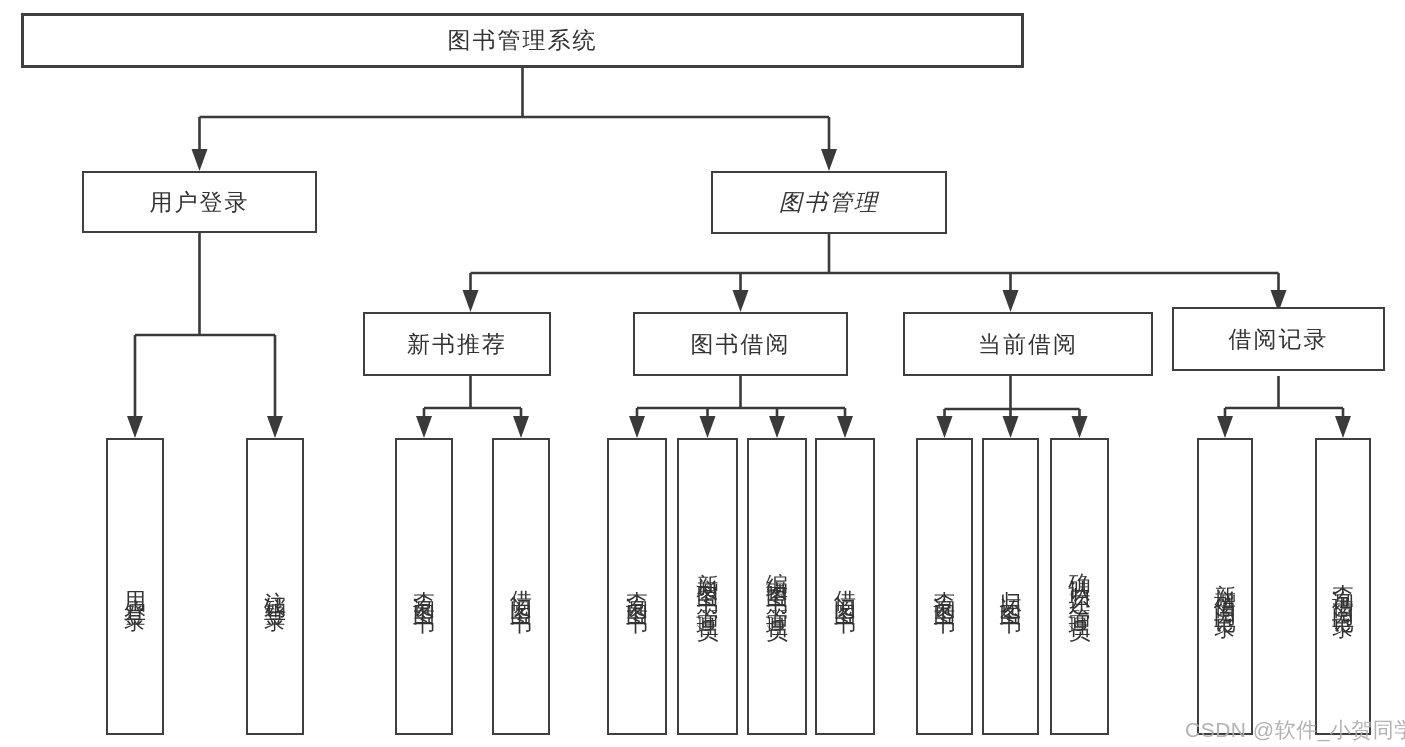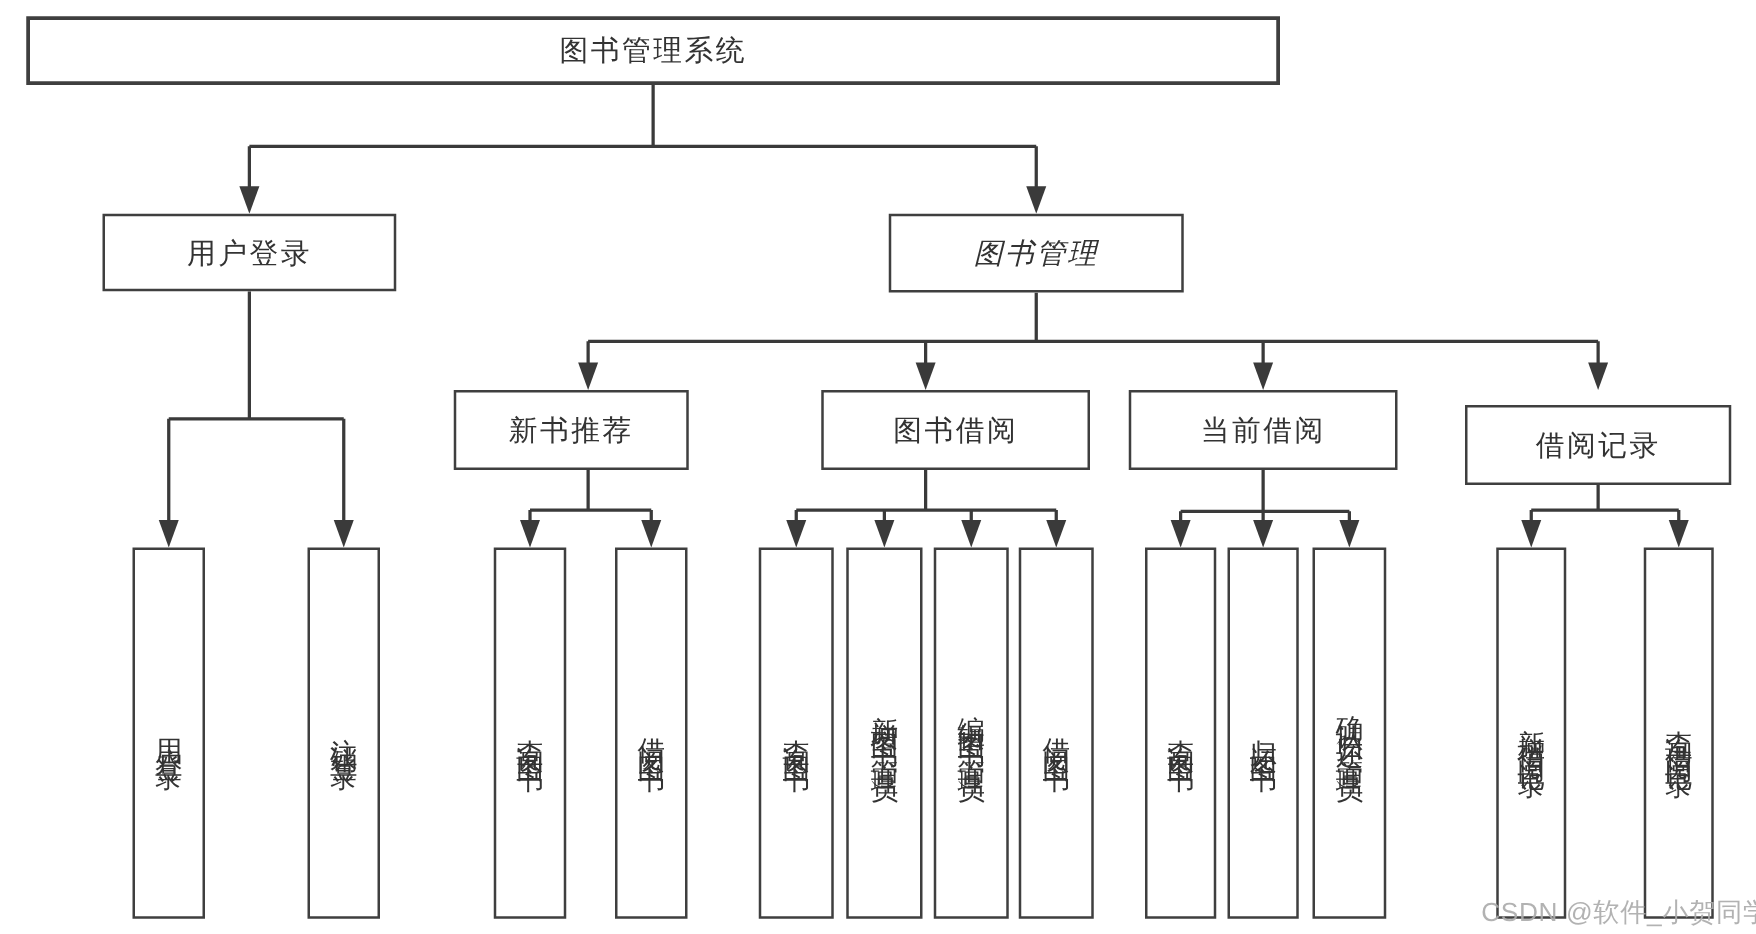--- a/index.html
+++ b/index.html
@@ -96,27 +96,27 @@
       </div>
       <div class="node h" style="left: 82px; top: 171px; width: 235px; height: 62px;">
         <span>用户登录</span>
       </div>
       <div class="node h" style="left: 711px; top: 171px; width: 236px; height: 63px; font-style: italic;">
         <span>图书管理</span>
       </div>
       <div class="node h" style="left: 363px; top: 312px; width: 188px; height: 64px;">
         <span>新书推荐</span>
       </div>
-      <div class="node h" style="left: 633px; top: 312px; width: 215px; height: 64px; margin-left: 24px;">
+      <div class="node h" style="left: 633px; top: 312px; width: 215px; height: 64px;">
         <span>图书借阅</span>
       </div>
-      <div class="node h" style="left: 903px; top: 312px; width: 215px; height: 64px;">
+      <div class="node h" style="left: 903px; top: 312px; width: 250px; height: 64px;">
         <span>当前借阅</span>
       </div>
-      <div class="node h" style="left: 1172px; top: 324px; width: 213px; height: 64px;">
+      <div class="node h" style="left: 1172px; top: 307px; width: 213px; height: 64px;">
         <span>借阅记录</span>
       </div>
       <div class="node v" style="left: 106px; top: 438px; width: 58px; height: 297px;">
         <span>用户登录</span>
       </div>
       <div class="node v" style="left: 246px; top: 438px; width: 58px; height: 297px;">
         <span>注销登录</span>
       </div>
       <div class="node v" style="left: 395px; top: 438px; width: 58px; height: 297px;">
         <span>查询图书</span>

